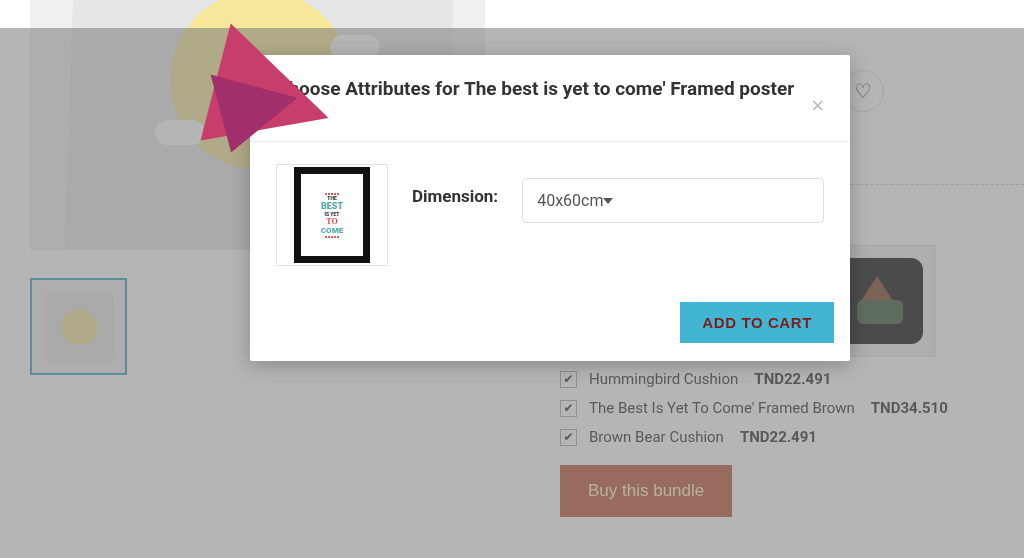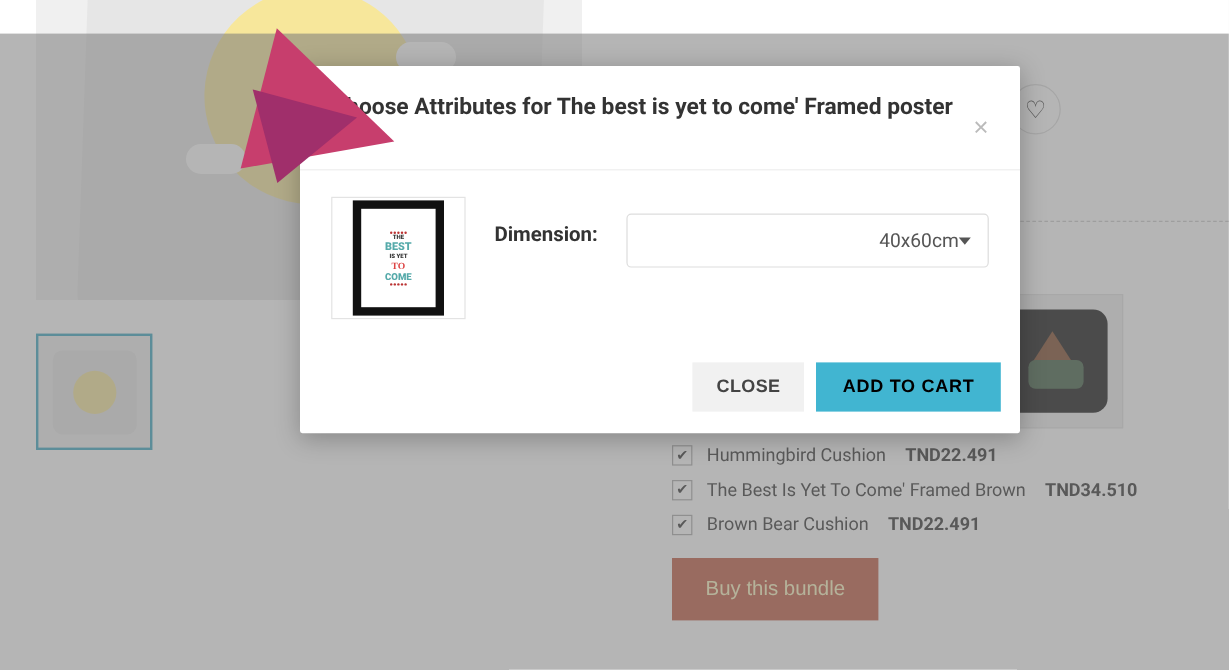--- a/index.html
+++ b/index.html
@@ -137,31 +137,31 @@
   .w{font-size:5px;font-weight:900;line-height:1;}
   .wt{color:#5aa;}
   .wr{color:#d44;font-family:Liberation Serif, serif;}
   .wd{color:#333;}
   .dots{display:flex;gap:1px;}.dot{width:2px;height:2px;background:#b33;border-radius:50%;}
   .attr-label{font-size:17px;font-weight:700;color:#333;margin-top:22px;}
   .select-wrap{flex:1;margin-top:14px;}
   .select{
     width:100%;padding:12px 14px;border:1px solid #ddd;border-radius:4px;
     font-size:16px;color:#555;background:#fff;position:relative;
-    display:flex;justify-content:flex-end;align-items:center;
+    display:flex;justify-content:flex-start;align-items:center;
   }
   .caret{width:0;height:0;border-left:5px solid transparent;border-right:5px solid transparent;border-top:6px solid #555;}
   .modal-footer{
     padding:14px 16px 18px 16px;display:flex;justify-content:flex-end;gap:10px;
   }
   .btn-close{
     background:#f1f1f1;color:#444;border:none;padding:12px 20px;font-size:15px;font-weight:600;letter-spacing:0.3px;
   }
   .btn-add{
-    background:#41b5d1;color:#000000;border:none;padding:12px 22px;font-size:15px;font-weight:600;letter-spacing:0.6px;
+    background:#41b5d1;color:#7f1d1d;border:none;padding:12px 22px;font-size:15px;font-weight:600;letter-spacing:0.6px;
   }
 </style>
 </head>
 <body>
 
 <div class="bg">
   <div class="main-image">
     <div class="pillow"></div>
     <div class="cloud c1"></div>
     <div class="cloud c2"></div>
@@ -256,17 +256,16 @@
       </div>
       <div class="attr-label">Dimension:</div>
       <div class="select-wrap">
         <div class="select">
           <span>40x60cm</span>
           <span class="caret"></span>
         </div>
       </div>
     </div>
     <div class="modal-footer">
-      <button class="btn-close">CLOSE</button>
       <button class="btn-add">ADD TO CART</button>
     </div>
   </div>
 </div>
 
 </body></html>

